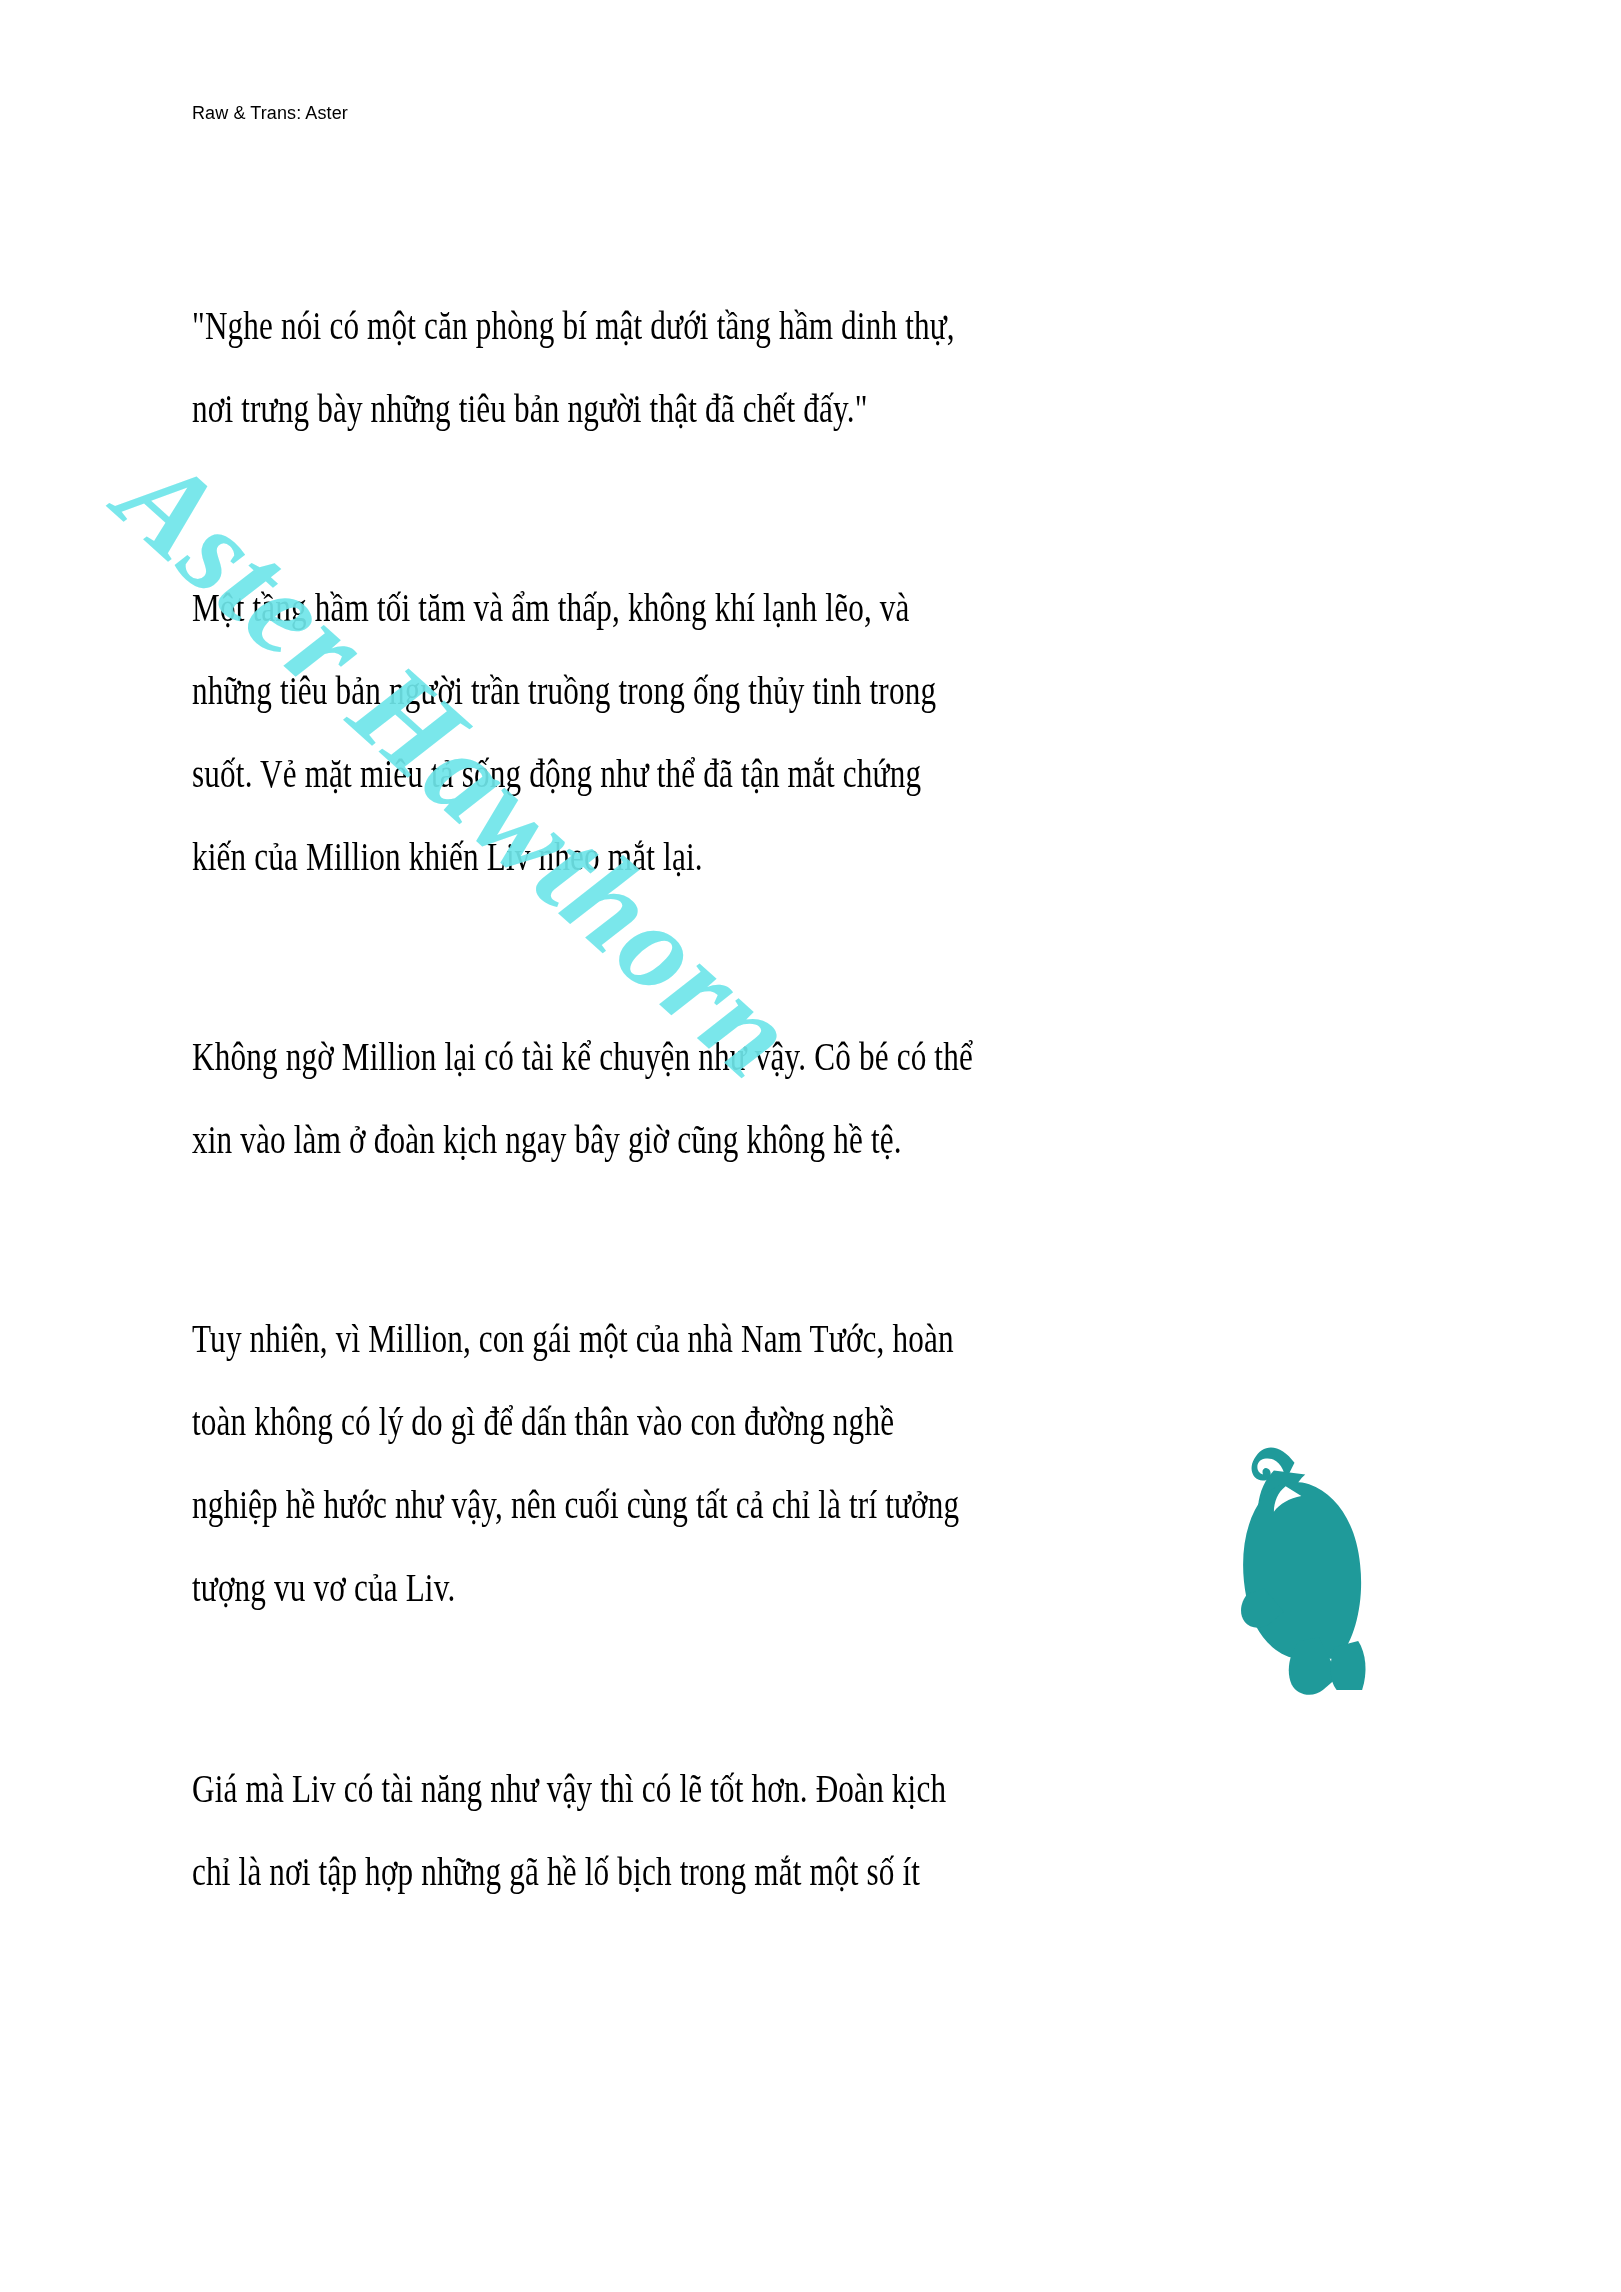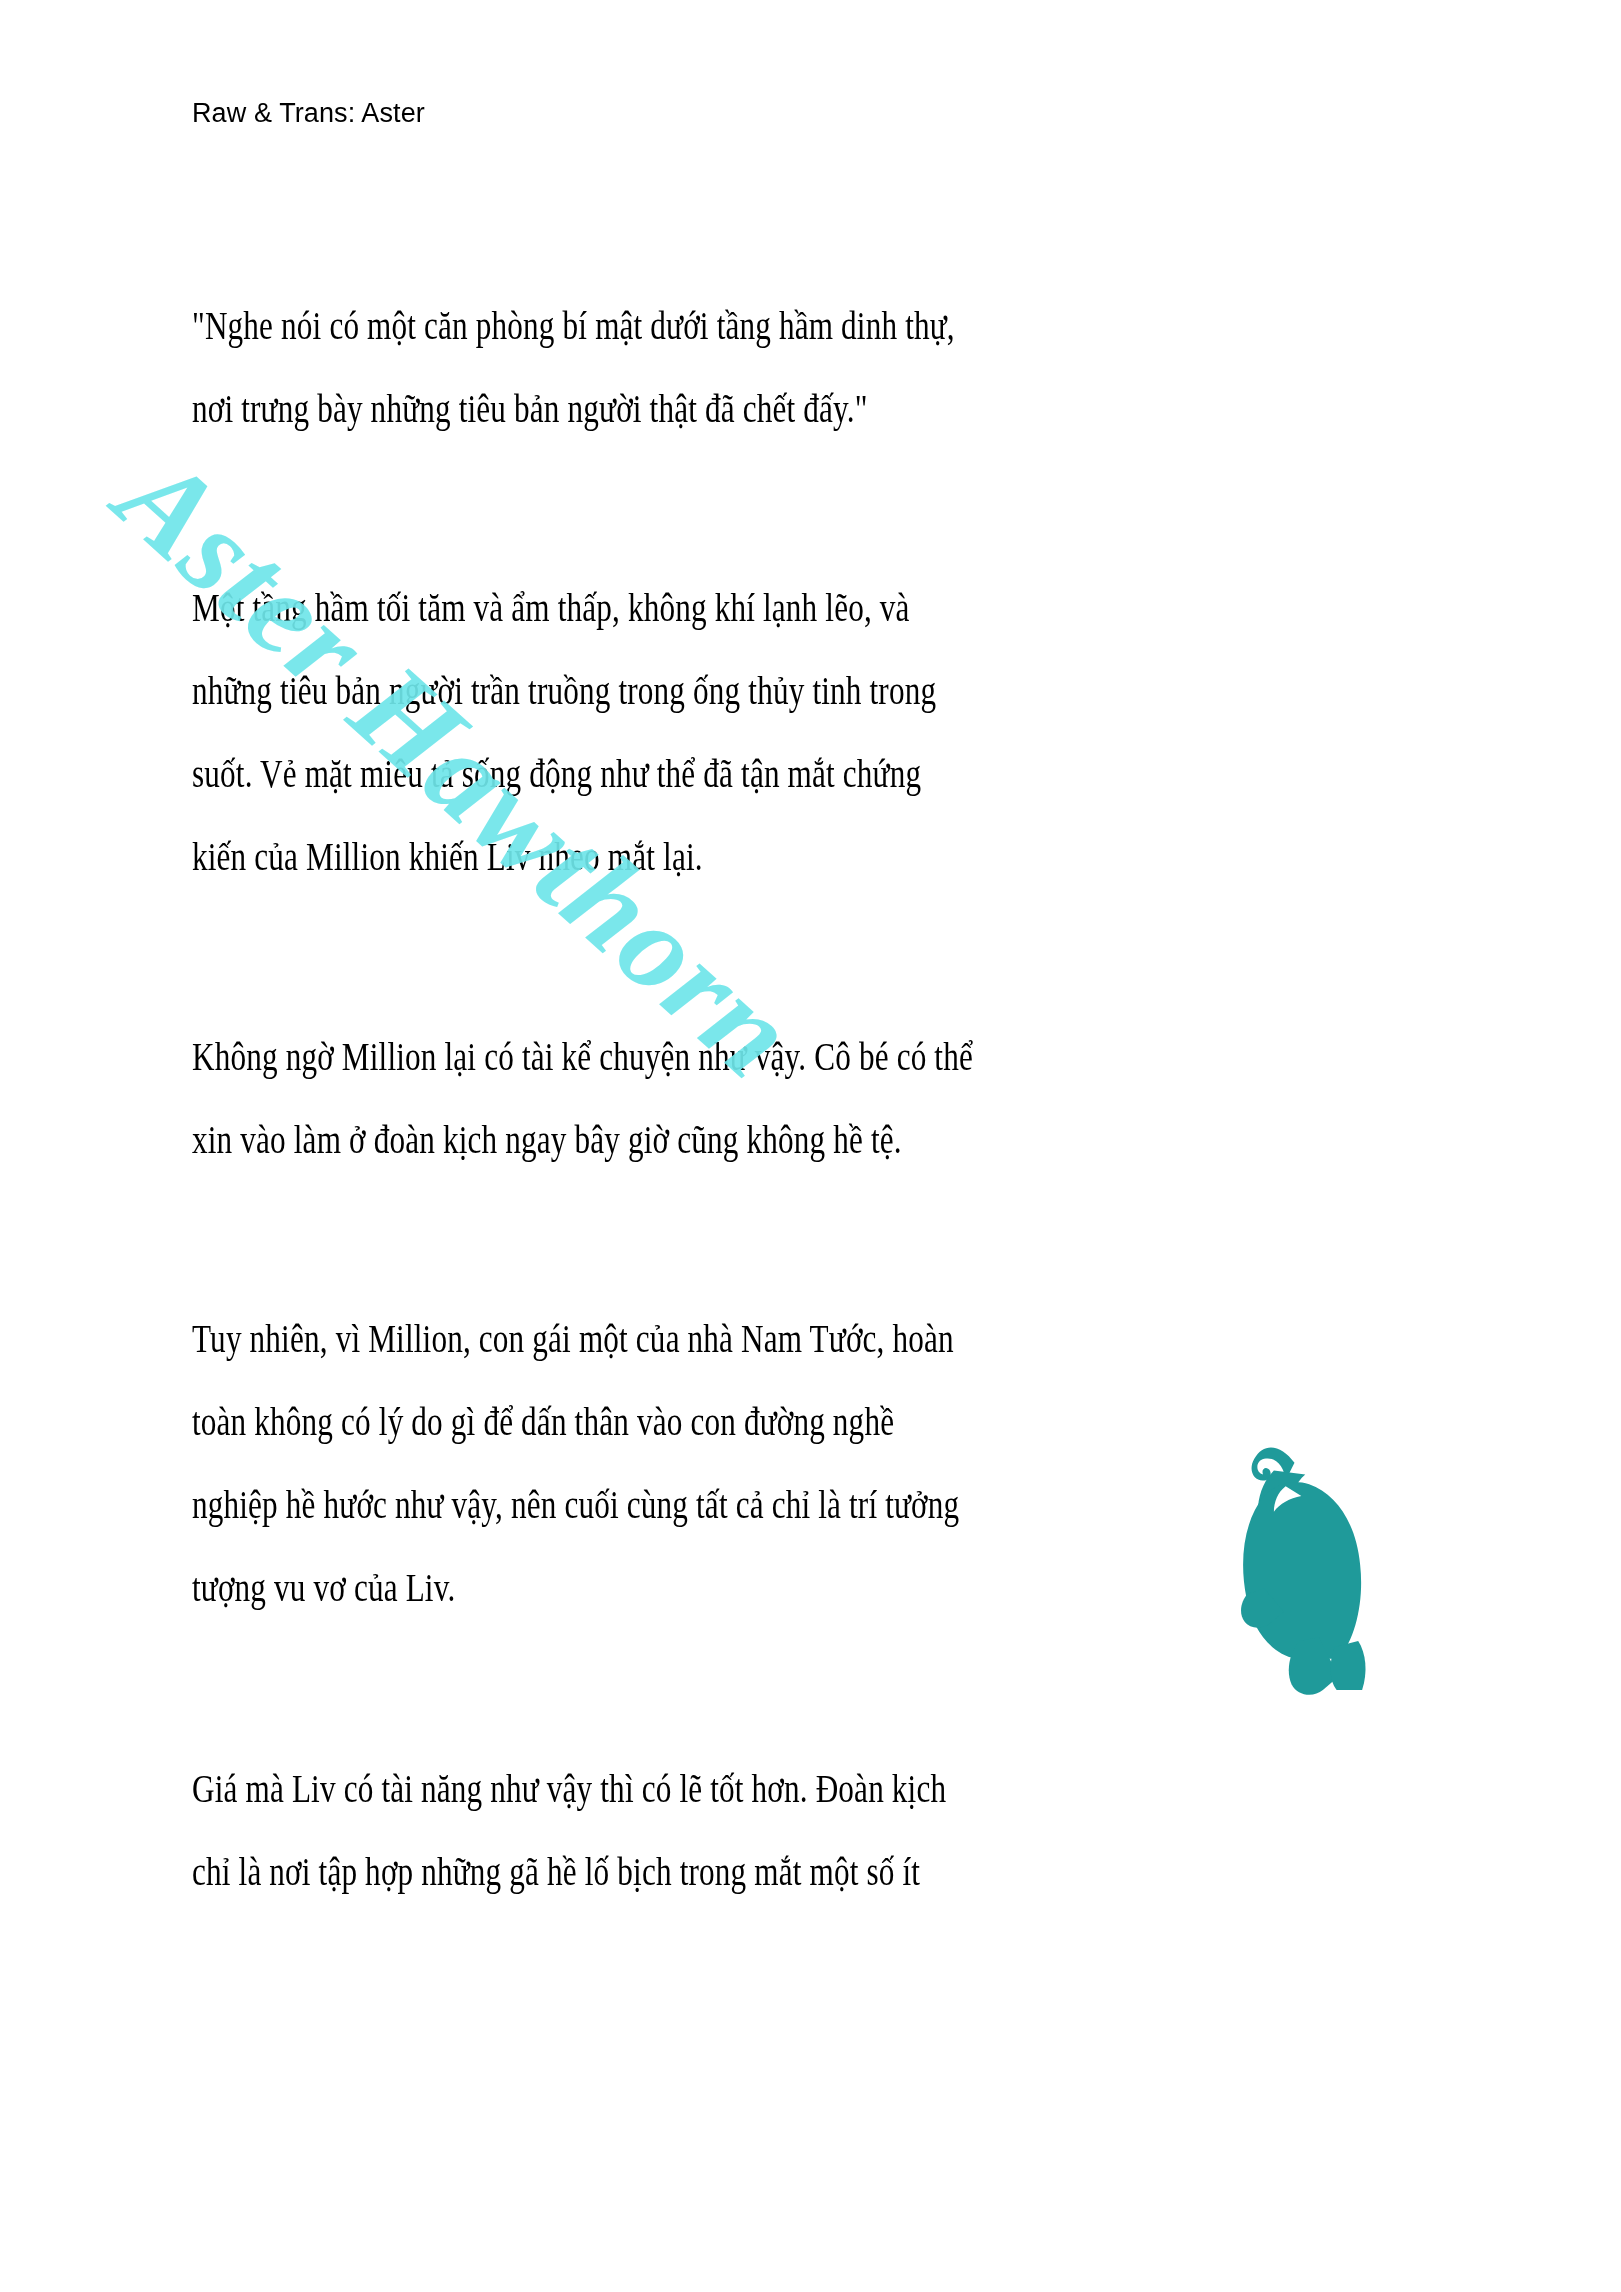--- a/index.html
+++ b/index.html
@@ -20,21 +20,21 @@
     inset: 0;
     background: #ffffff;
   }
 
   
   .page-header {
     position: absolute;
     left: 192px;
     top: 101px;
     font-family: "Liberation Sans", sans-serif;
-    font-size: 27px;
+    font-size: 18px;
     line-height: 25.5px;
     color: #000000;
     letter-spacing: 0.1px;
     white-space: nowrap;
   }
 
   
   .body-area {
     position: absolute;
     left: 192px;

